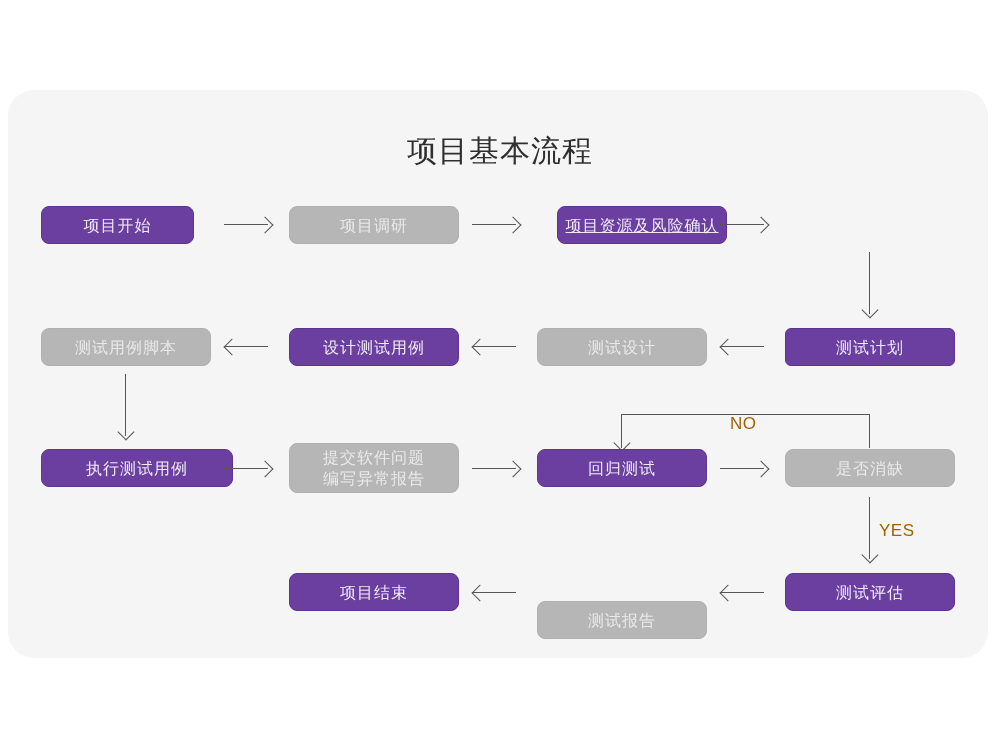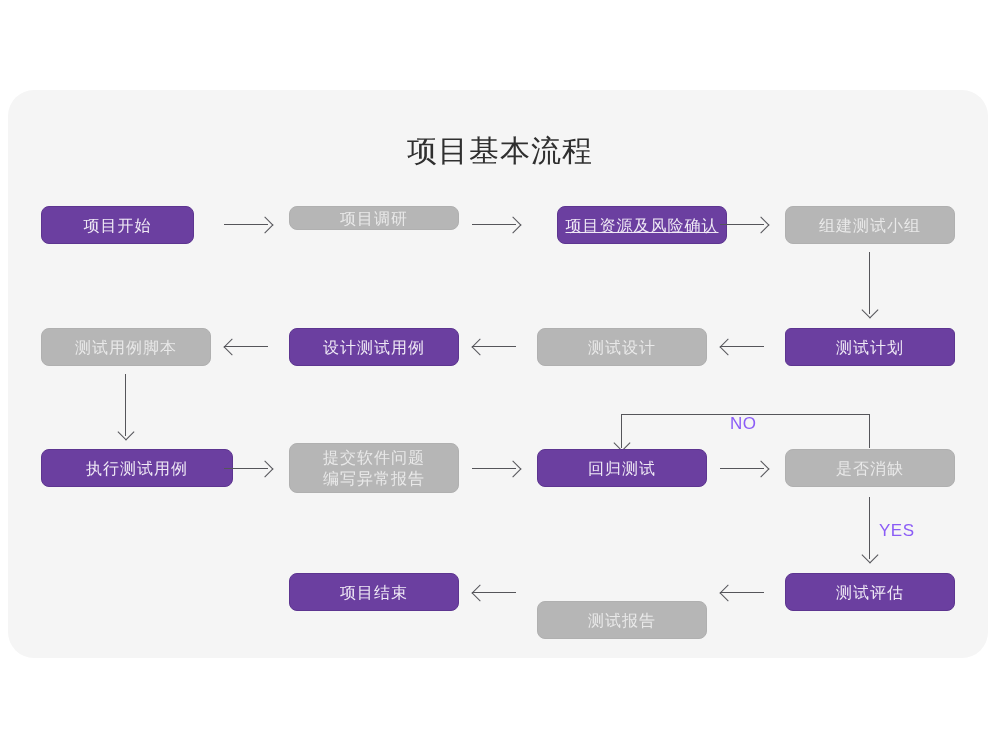--- a/index.html
+++ b/index.html
@@ -72,49 +72,48 @@
     border-top:1.6px solid #55555a;
     border-right:1.6px solid #55555a;
   }
   .ah-right{transform:rotate(45deg);}
   .ah-left{transform:rotate(-135deg);}
   .ah-down{transform:rotate(135deg);}
 
   .edgelabel{
     position:absolute;
     font-size:17px;
-    color:#8b5cf6;
+    color:#a16207;
     letter-spacing:.5px;
   }
 </style>
 </head>
 <body>
 
 <div id="stage">
 
   <div class="card"></div>
 
   <div class="title">项目基本流程</div>
 
   <div class="node purple" style="left:41px;top:206px;width:153px;height:38px;">项目开始</div>
 
   <div class="hline" style="left:224px;top:224px;width:44px;"></div>
   <div class="arrowhead ah-right" style="left:259px;top:219px;"></div>
 
-  <div class="node gray" style="left:289px;top:206px;width:170px;height:24px;">项目调研</div>
+  <div class="node gray" style="left:289px;top:206px;width:170px;height:38px;">项目调研</div>
 
   <div class="hline" style="left:472px;top:224px;width:44px;"></div>
   <div class="arrowhead ah-right" style="left:507px;top:219px;"></div>
 
   <div class="node purple" style="left:557px;top:206px;width:170px;height:38px;text-decoration:underline;">项目资源及风险确认</div>
 
   <div class="hline" style="left:720px;top:224px;width:44px;"></div>
   <div class="arrowhead ah-right" style="left:755px;top:219px;"></div>
 
-  <div class="node gray" style="left:785px;top:206px;width:170px;height:38px;">组建测试小组</div>
 
   <div class="vline" style="left:869px;top:252px;height:62px;"></div>
   <div class="arrowhead ah-down" style="left:864px;top:304px;"></div>
 
   <div class="node gray" style="left:41px;top:328px;width:170px;height:38px;">测试用例脚本</div>
 
   <div class="hline" style="left:224px;top:346px;width:44px;"></div>
   <div class="arrowhead ah-left" style="left:226px;top:341px;"></div>
 
   <div class="node purple" style="left:289px;top:328px;width:170px;height:38px;">设计测试用例</div>

